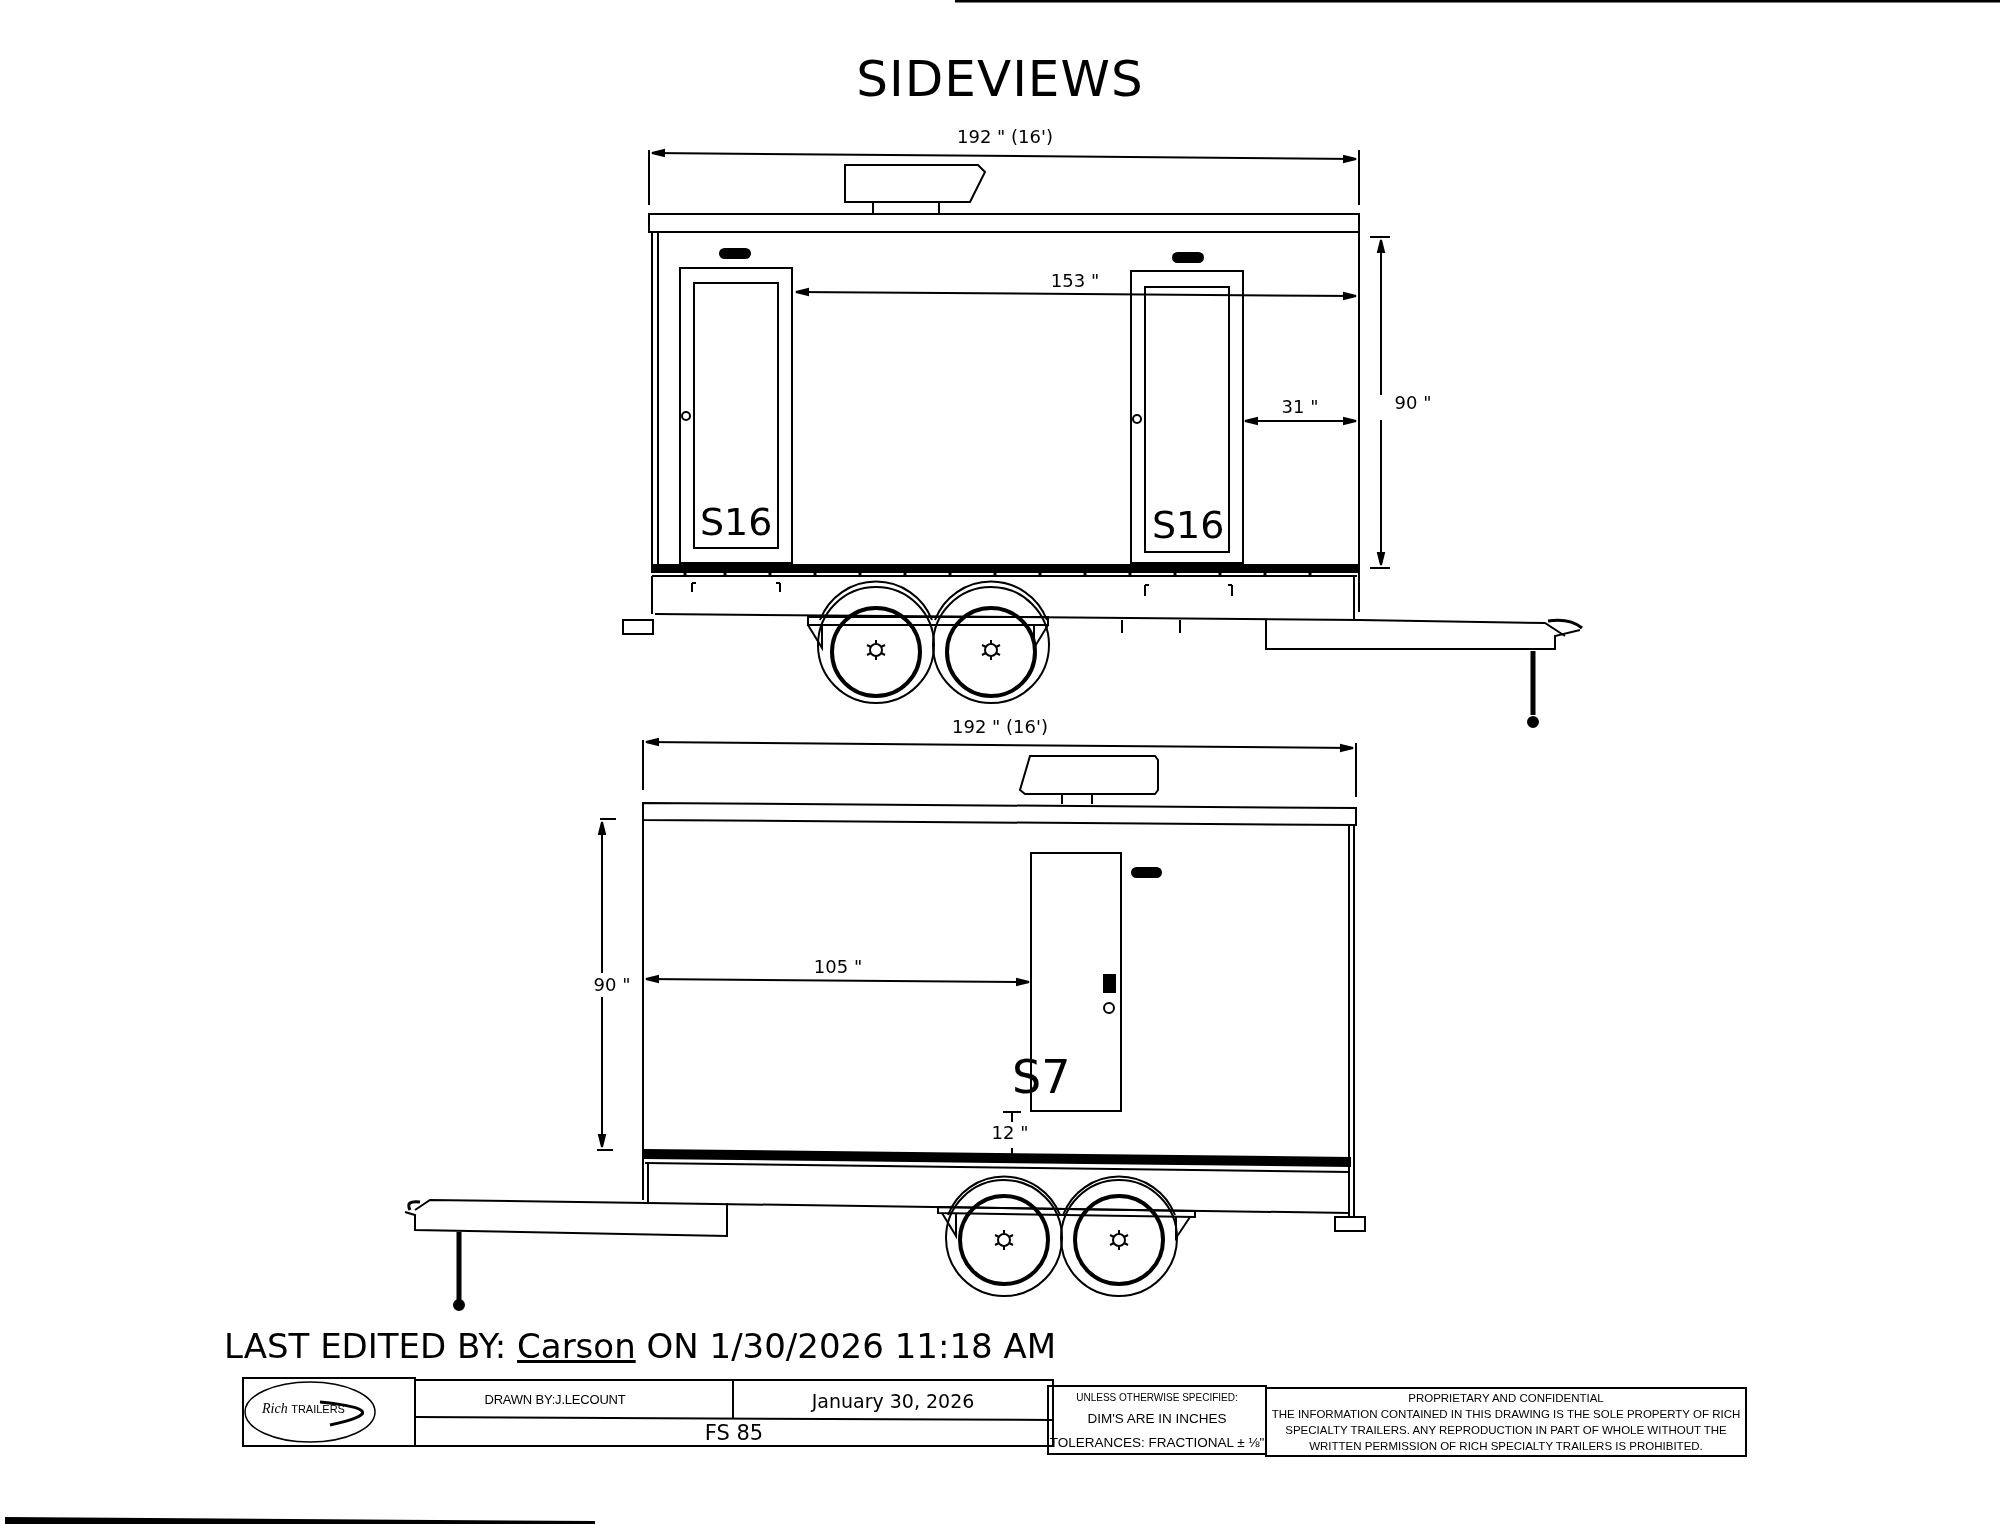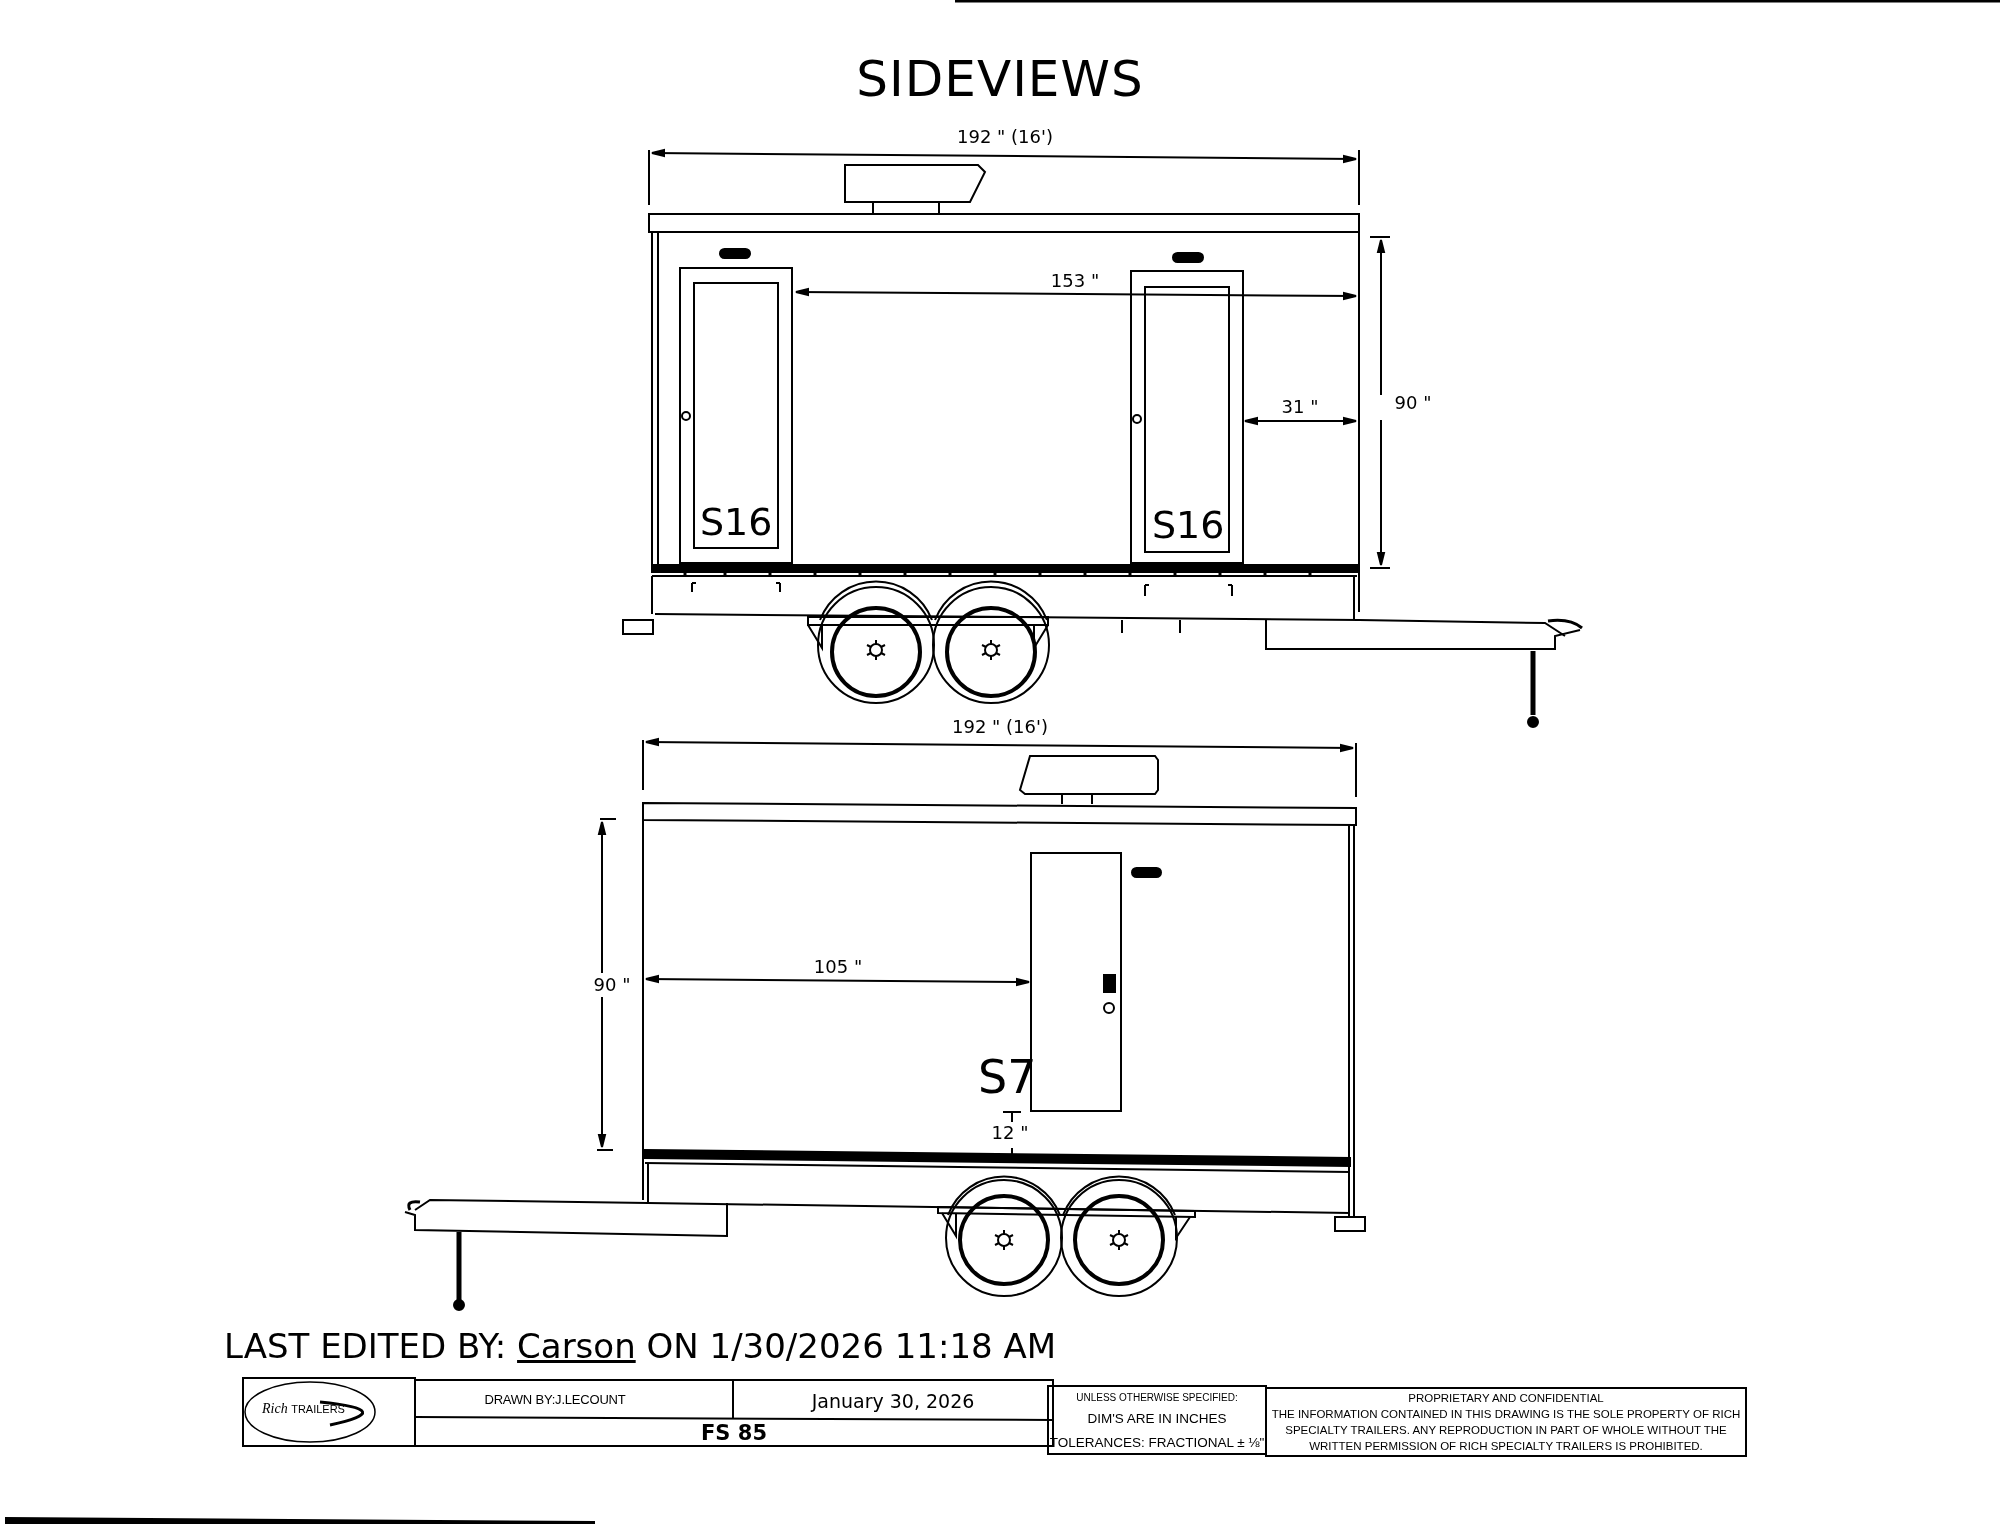--- a/index.html
+++ b/index.html
@@ -241,36 +241,36 @@
 <div class="abs dim" style="left:1025px; top:270px; width:100px;">153 "</div>
 <div class="abs dim" style="left:1250px; top:396px; width:100px;">31 "</div>
 <div class="abs dim" style="left:1388px; top:392px; width:50px;">90 "</div>
 <div class="abs door-label" style="left:700px; top:500px;">S16</div>
 <div class="abs door-label" style="left:1152px; top:503px;">S16</div>
 
 <div class="abs dim" style="left:900px; top:716px; width:200px;">192 " (16')</div>
 <div class="abs dim" style="left:788px; top:956px; width:100px;">105 "</div>
 <div class="abs dim" style="left:592px; top:974px; width:40px; background:#fff;">90 "</div>
 <div class="abs dim" style="left:975px; top:1122px; width:70px;">12 "</div>
-<div class="abs door-label" style="left:978px; top:1050px; font-size:46px;">S7</div>
+<div class="abs door-label" style="left:1012px; top:1050px; font-size:46px;">S7</div>
 
 <div class="abs edited">
   <span>LAST EDITED BY:</span>
   <span class="user">Carson</span>
   <span>ON</span>
   <span>1/30/2026 11:18 AM</span>
 </div>
 
 <div class="abs" style="left:262px; top:1401px; font-family:'Liberation Serif', serif; font-style:italic; font-size:14px; white-space:nowrap;">
   <span>Rich</span>
   <span style="font-size:11px; font-style:normal; font-family:'Liberation Sans', sans-serif; text-transform:uppercase;">Trailers</span>
 </div>
 <div class="tb-cell small-caps" style="left:396px; top:1382px; width:318px; height:34px; font-size:13px;">DRAWN BY:J.LECOUNT</div>
 <div class="tb-cell" style="left:733px; top:1384px; width:320px; height:34px; font-size:19px; font-family:'DejaVu Sans', sans-serif;">January 30, 2026</div>
-<div class="tb-cell" style="left:415px; top:1419px; width:638px; height:27px; font-size:21px; font-family:'DejaVu Sans', sans-serif;font-weight:bold;">FS 85</div>
+<div class="tb-cell" style="left:415px; top:1419px; width:638px; height:27px; font-size:21px; font-family:'DejaVu Sans', sans-serif;">FS 85</div>
 
 <div class="tb-cell" style="left:1050px; top:1387px; width:214px; height:20px; font-size:10px;">UNLESS OTHERWISE SPECIFIED:</div>
 <div class="tb-cell" style="left:1050px; top:1408px; width:214px; height:20px; font-size:13.5px;">DIM'S ARE IN INCHES</div>
 <div class="tb-cell" style="left:1050px; top:1431px; width:214px; height:22px; font-size:13.5px;">TOLERANCES: FRACTIONAL ± ⅛"</div>
 
 <div class="tb-cell" style="left:1268px; top:1390px; width:476px; height:16px; font-size:11.5px;">PROPRIETARY AND CONFIDENTIAL</div>
 <div class="tb-cell" style="left:1268px; top:1406px; width:476px; height:16px; font-size:11.5px;text-align:center;">THE INFORMATION CONTAINED IN THIS DRAWING IS THE SOLE PROPERTY OF RICH</div>
 <div class="tb-cell" style="left:1268px; top:1422px; width:476px; height:16px; font-size:11.5px;">SPECIALTY TRAILERS. ANY REPRODUCTION IN PART OF WHOLE WITHOUT THE</div>
 <div class="tb-cell" style="left:1268px; top:1438px; width:476px; height:16px; font-size:11.5px;">WRITTEN PERMISSION OF RICH SPECIALTY TRAILERS IS PROHIBITED.</div>
 

